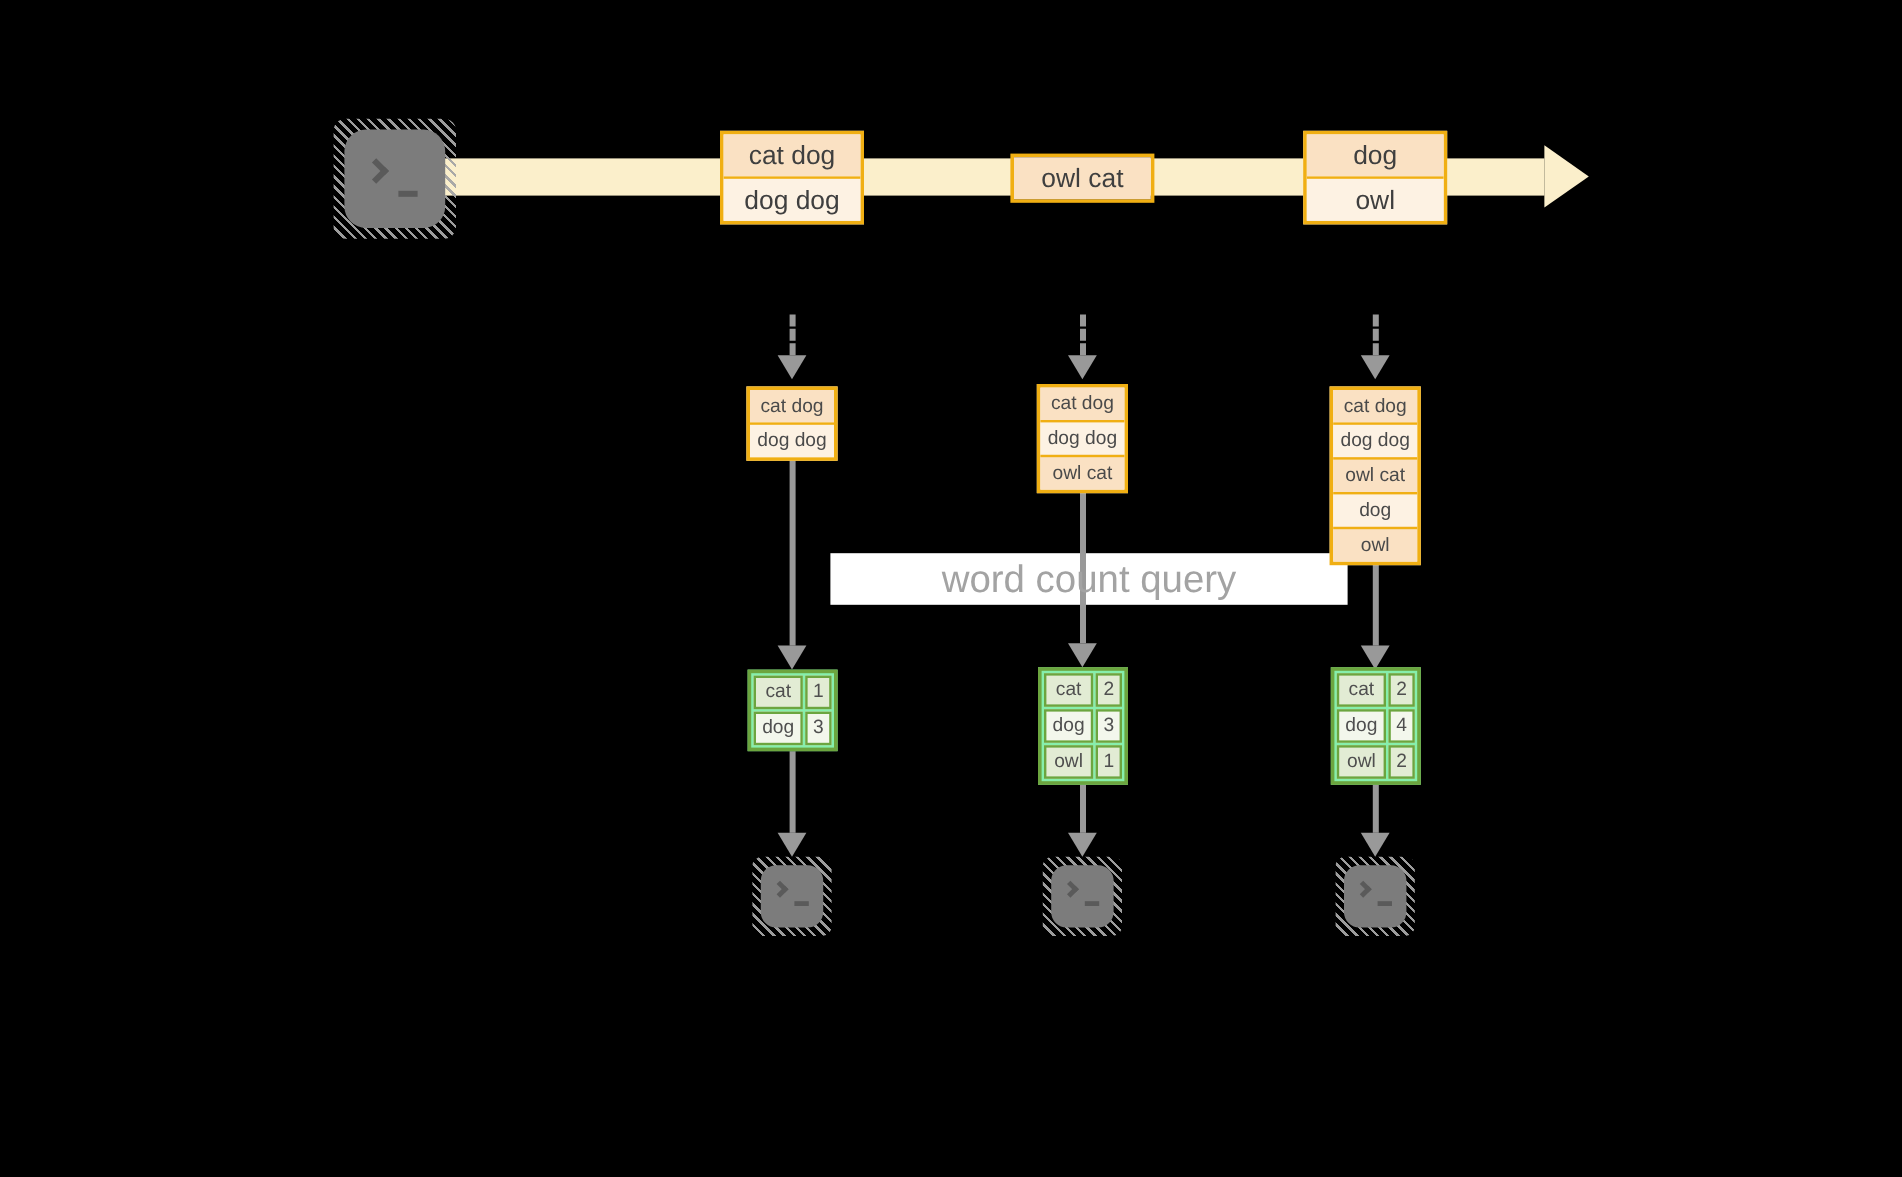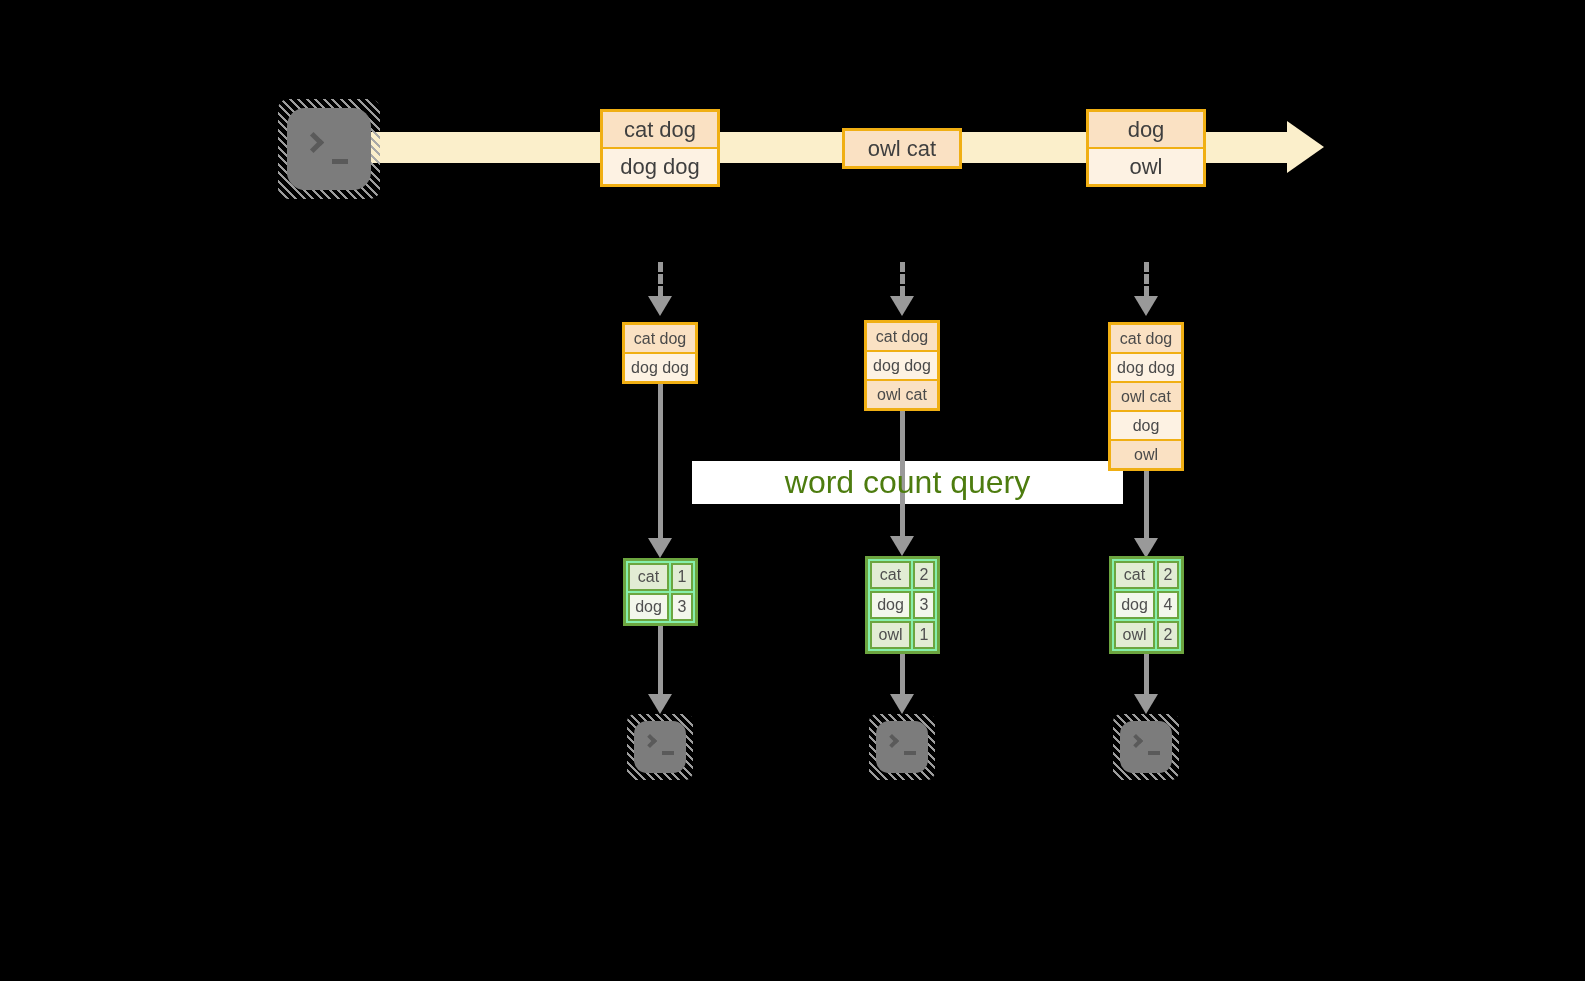--- a/index.html
+++ b/index.html
@@ -47,21 +47,21 @@
 
   
   .varrow{position:absolute;width:24px;z-index:2}
   .vline-solid{width:5px;margin:0 auto;background:var(--arrow-gray)}
   .vline-dash{width:0;margin:0 auto;border-left:5px dashed var(--arrow-gray)}
   .vhead{width:0;height:0;margin:0 auto;border-left:12px solid transparent;border-right:12px solid transparent;border-top:20px solid var(--arrow-gray)}
 
   
   .qband{position:absolute;left:692px;top:461px;width:431px;height:43px;background:var(--query-band);z-index:1}
   .qlabel{position:absolute;left:692px;top:461px;width:431px;height:43px;z-index:3;
-    display:flex;align-items:center;justify-content:center;font-size:32px;font-weight:300;color:#4d7c0f;pointer-events:none}
+    display:flex;align-items:center;justify-content:center;font-size:32px;font-weight:300;color:#a3a3a3;pointer-events:none}
 
   
   .gtable{position:absolute;z-index:3;display:grid;grid-template-columns:1fr 22px;gap:2px;padding:2px;
     background:#86efac;border:3px solid var(--table-border);grid-auto-rows:28px}
   .gcell{border:2px solid var(--table-border);display:flex;align-items:center;justify-content:center;
     font-size:16px;color:#4F4F4F}
   .gcell:nth-child(4n+1),.gcell:nth-child(4n+2){background:var(--table-fill-dark)}
   .gcell:nth-child(4n+3),.gcell:nth-child(4n+4){background:var(--table-fill-light)}
 </style>
 </head>

